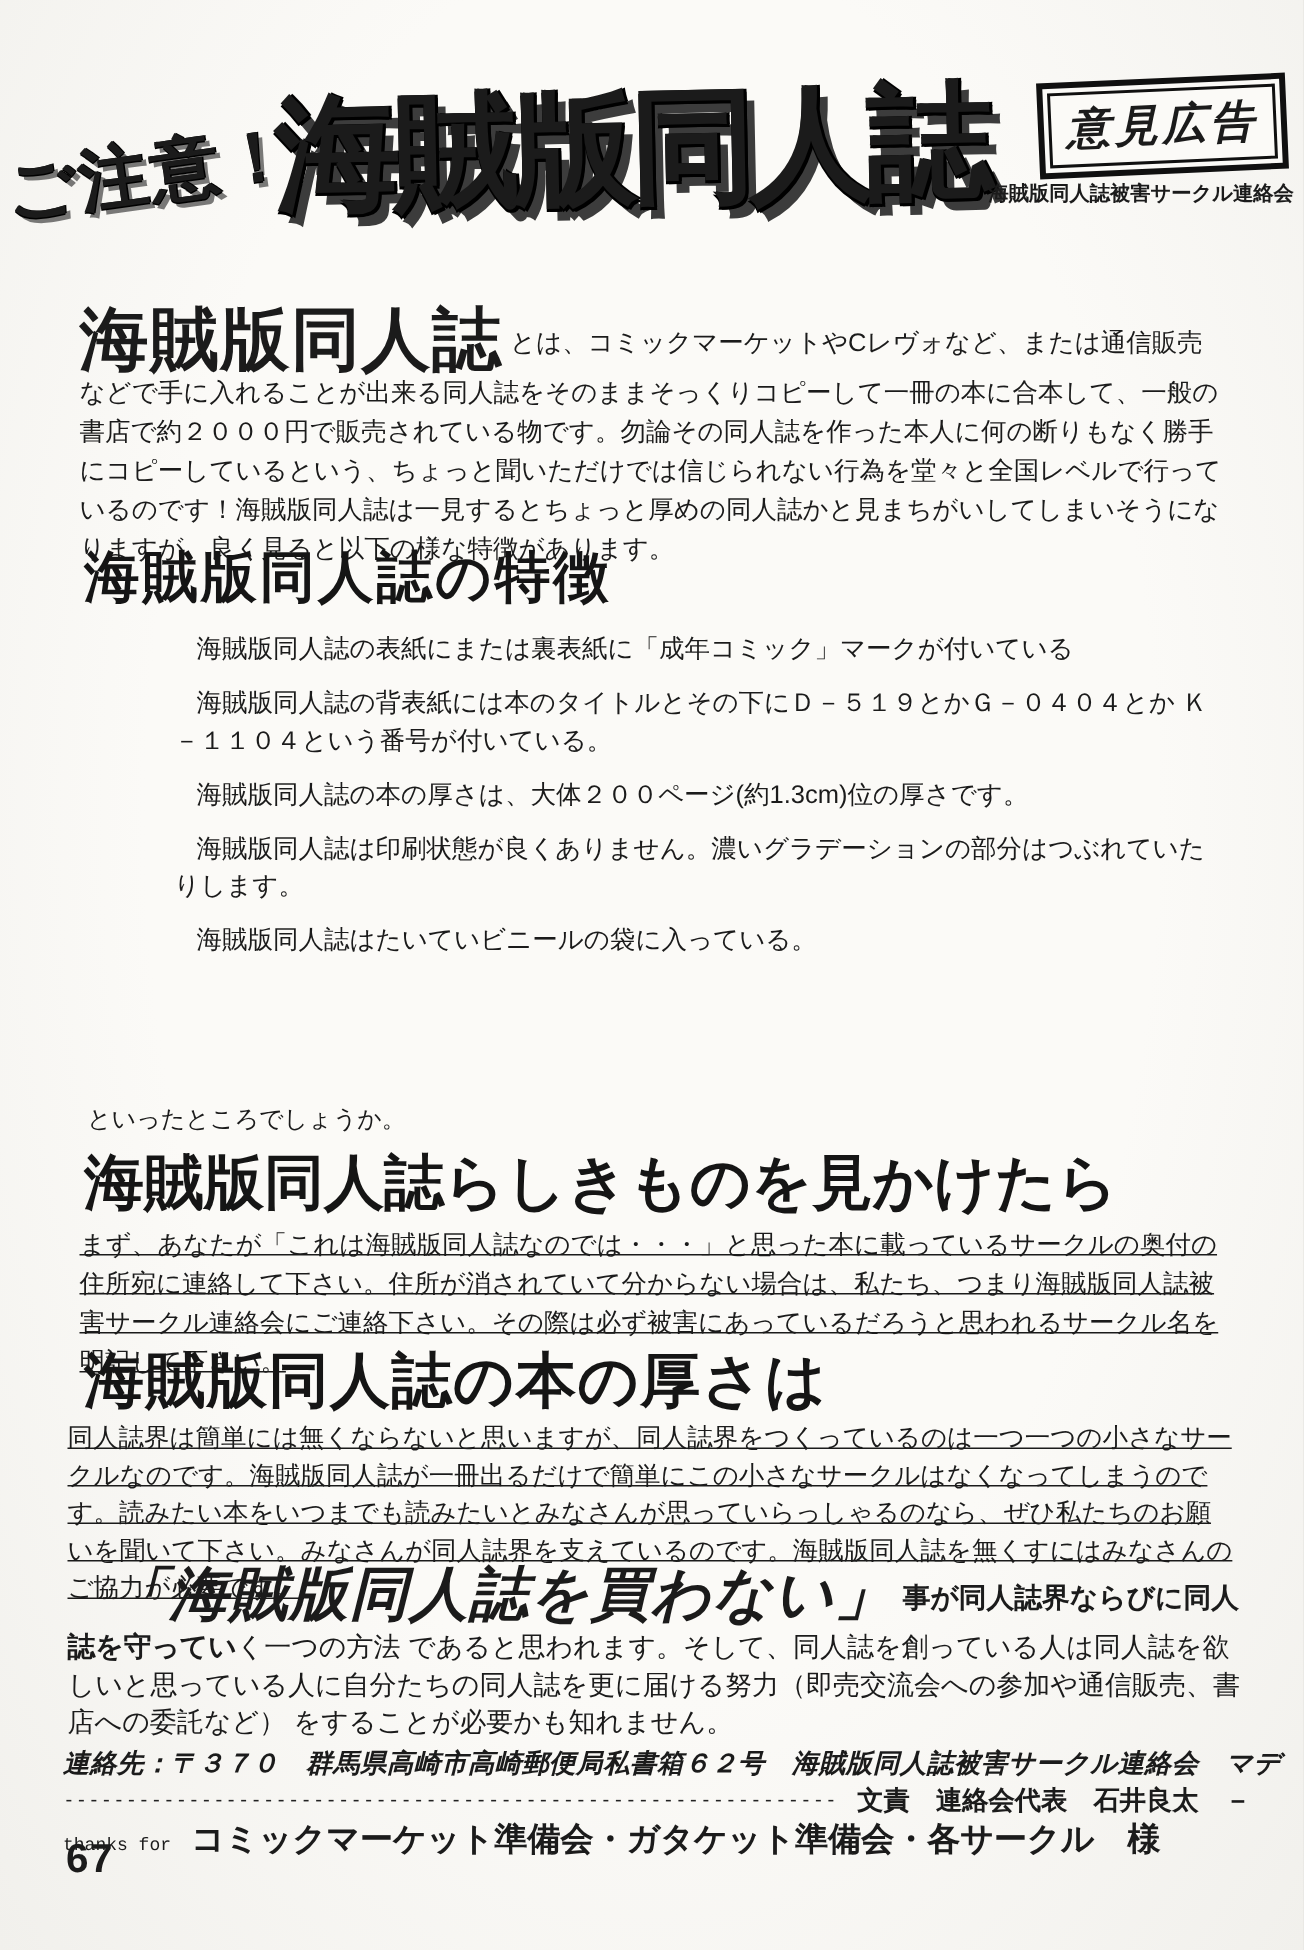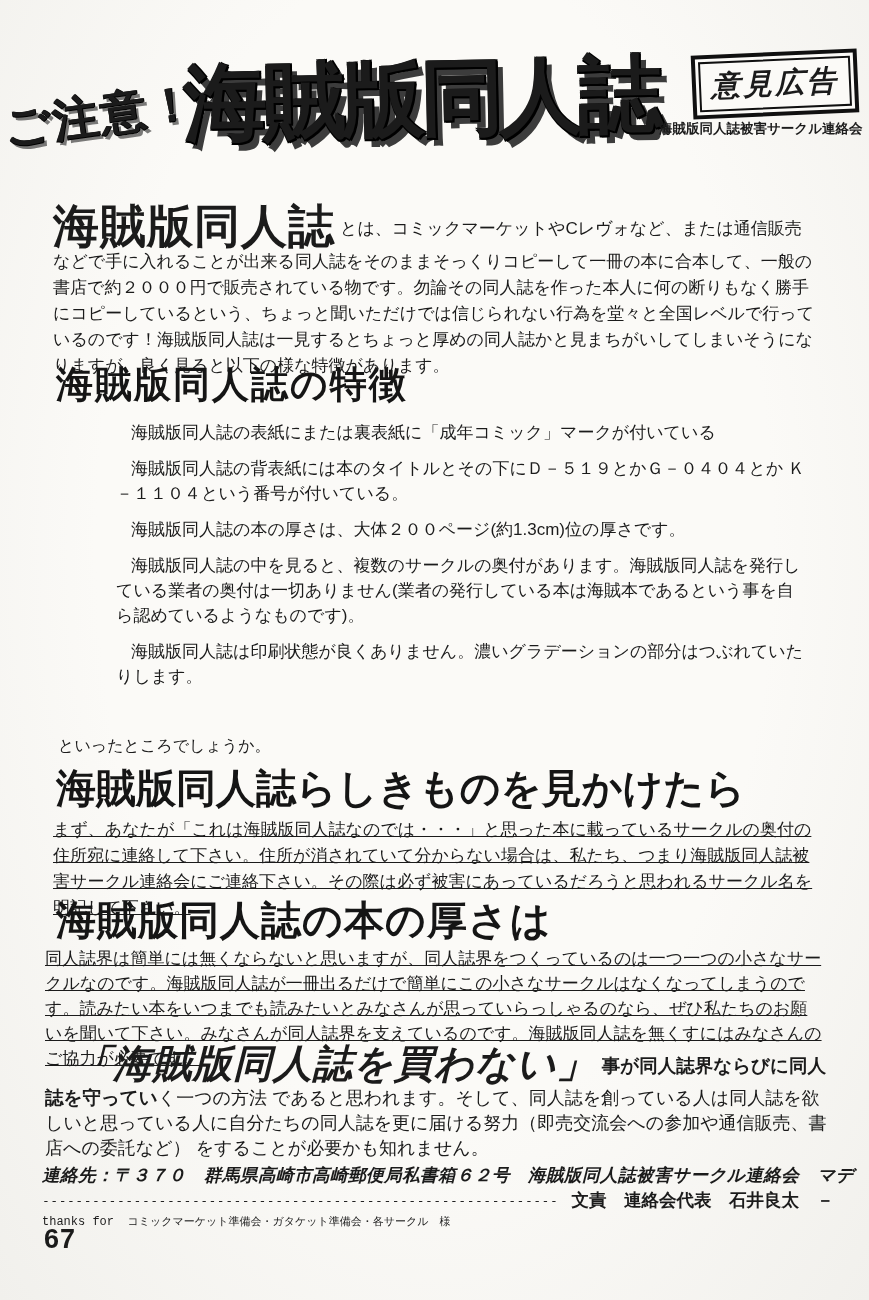--- a/index.html
+++ b/index.html
@@ -85,21 +85,21 @@
     font-family:"DejaVu Sans Mono","Liberation Mono",monospace;
     font-size:13px;letter-spacing:.5px;white-space:nowrap;overflow:hidden;
     flex:0 1 auto;color:#222;
   }
   .credit{font-size:17.5px;font-weight:700;white-space:nowrap;}
   .thanks-row{position:absolute;left:42px;top:1211px;white-space:nowrap;}
   .thanks-en{
     font-family:Liberation Mono, monospace;
     font-size:12px;margin-right:9px;
   }
-  .thanks-ja{font-weight:400;font-size:11px;}
+  .thanks-ja{font-weight:700;font-size:22px;}
   .pagenum{
     position:absolute;left:44px;top:1224px;
     font-size:27px;font-weight:600;letter-spacing:1px;
   }
 </style>
 </head>
 <body>
 
 <div class="page">
 
@@ -111,22 +111,22 @@
   <div class="org">海賊版同人誌被害サークル連絡会</div>
 
   <p class="intro"><span class="intro-lead">海賊版同人誌</span><span>とは、コミックマーケットやCレヴォなど、または通信販売などで手に入れることが出来る同人誌をそのままそっくりコピーして一冊の本に合本して、一般の書店で約２０００円で販売されている物です。勿論その同人誌を作った本人に何の断りもなく勝手にコピーしているという、ちょっと聞いただけでは信じられない行為を堂々と全国レベルで行っているのです！海賊版同人誌は一見するとちょっと厚めの同人誌かと見まちがいしてしまいそうになりますが、良く見ると以下の様な特徴があります。</span></p>
 
   <h2 class="h2 h-features">海賊版同人誌の特徴</h2>
 
   <div class="feature-list">
     <p class="feature-item">海賊版同人誌の表紙にまたは裏表紙に「成年コミック」マークが付いている</p>
     <p class="feature-item">海賊版同人誌の背表紙には本のタイトルとその下にＤ－５１９とかＧ－０４０４とか Ｋ－１１０４という番号が付いている。</p>
     <p class="feature-item">海賊版同人誌の本の厚さは、大体２００ページ(約1.3cm)位の厚さです。</p>
-    <p class="feature-item">海賊版同人誌の中を見ると、複数のサークルの奥付があります。海賊版同人誌を発行している業者の奥付は一切ありません(業者の発行している本は海賊本であるという事を自ら認めているようなものです)。</p>
     <p class="feature-item">海賊版同人誌は印刷状態が良くありません。濃いグラデーションの部分はつぶれていたりします。</p>
+    <p class="feature-item">海賊版同人誌はたいていビニールの袋に入っている。</p>
   </div>
 
   <p class="closing">といったところでしょうか。</p>
 
   <h2 class="h2 h-report">海賊版同人誌らしきものを見かけたら</h2>
   <p class="body-par report-body">まず、あなたが「これは海賊版同人誌なのでは・・・」と思った本に載っているサークルの奥付の住所宛に連絡して下さい。住所が消されていて分からない場合は、私たち、つまり海賊版同人誌被害サークル連絡会にご連絡下さい。その際は必ず被害にあっているだろうと思われるサークル名を明記して下さい。</p>
 
   <h2 class="h2 h-eliminate">海賊版同人誌の本の厚さは</h2>
   <p class="body-par eliminate-body">同人誌界は簡単には無くならないと思いますが、同人誌界をつくっているのは一つ一つの小さなサークルなのです。海賊版同人誌が一冊出るだけで簡単にこの小さなサークルはなくなってしまうのです。読みたい本をいつまでも読みたいとみなさんが思っていらっしゃるのなら、ぜひ私たちのお願いを聞いて下さい。みなさんが同人誌界を支えているのです。海賊版同人誌を無くすにはみなさんのご協力が必要です。</p>
 

